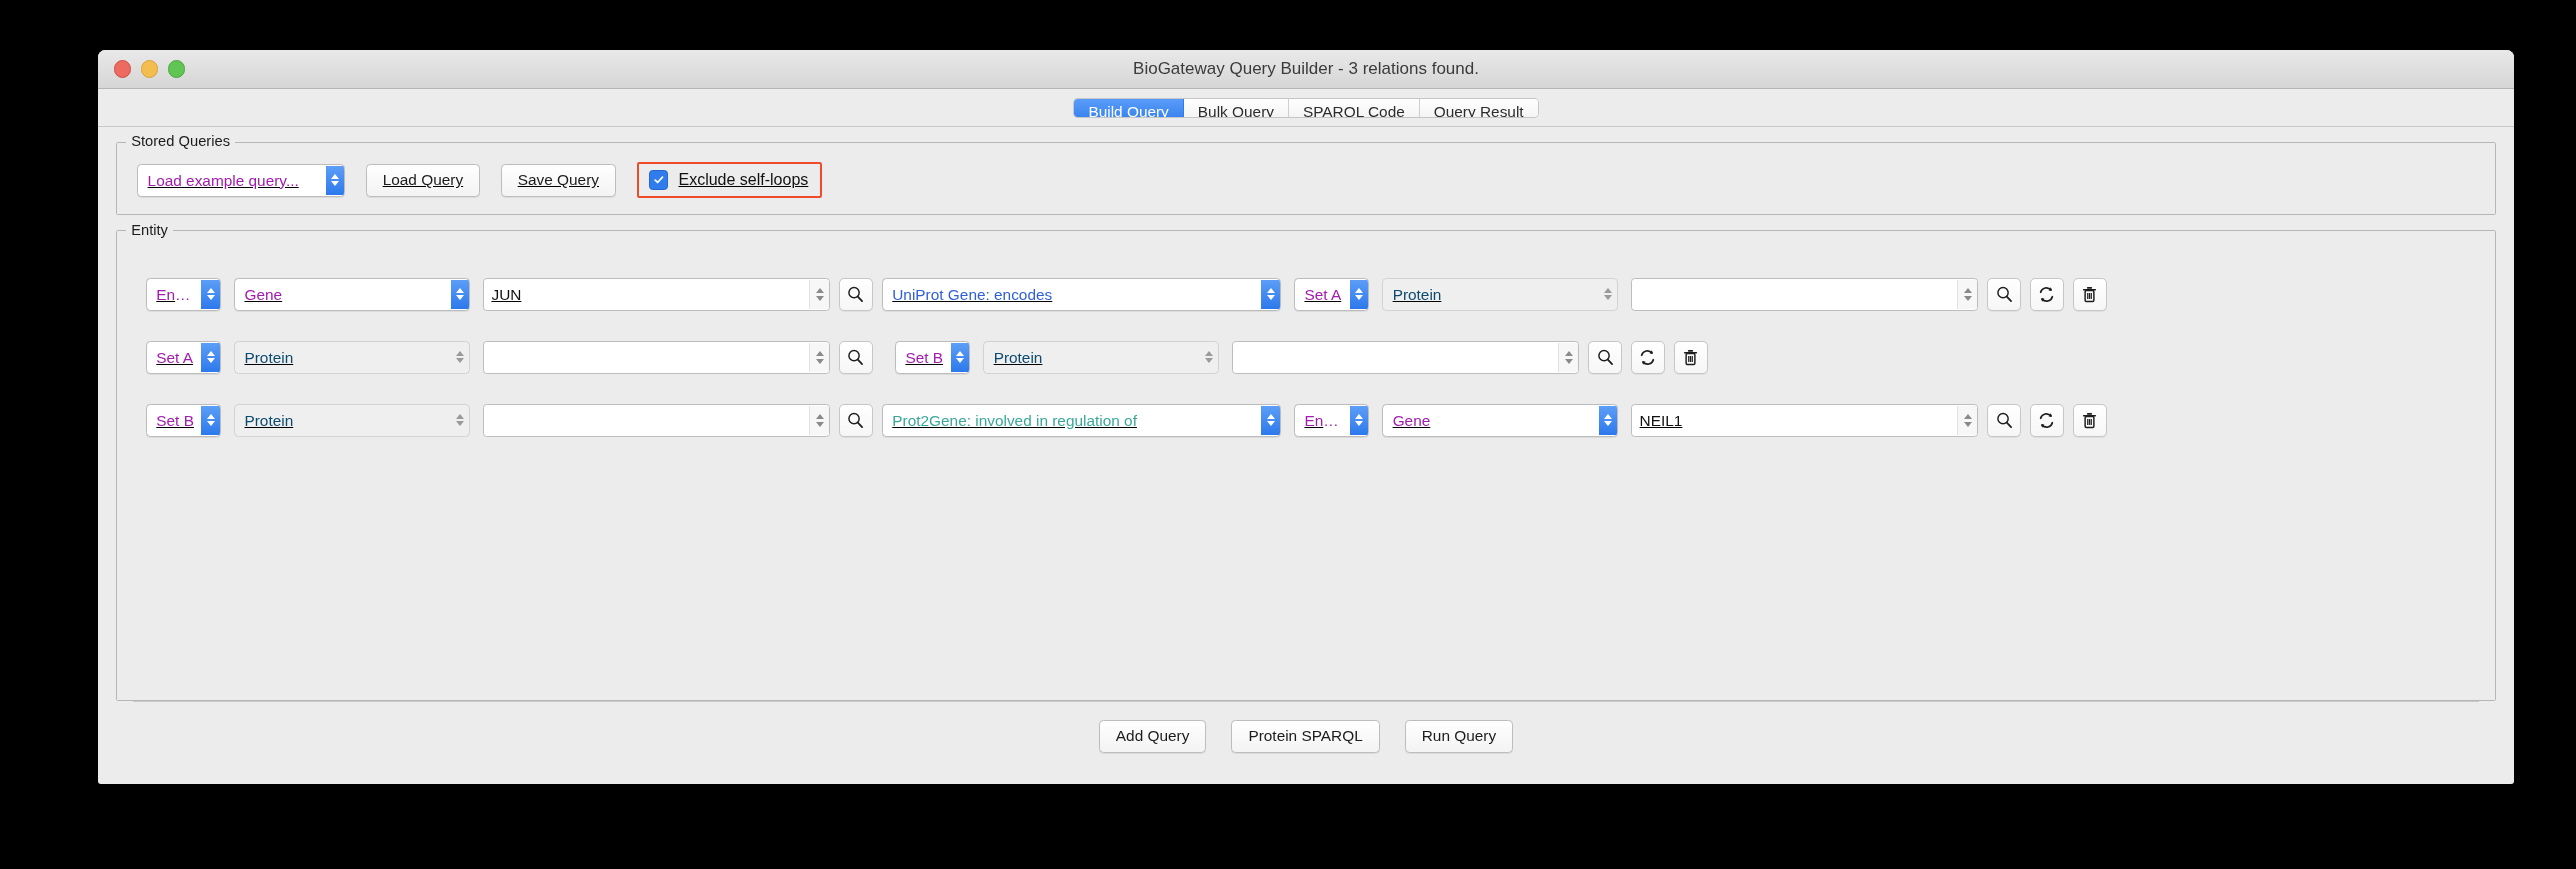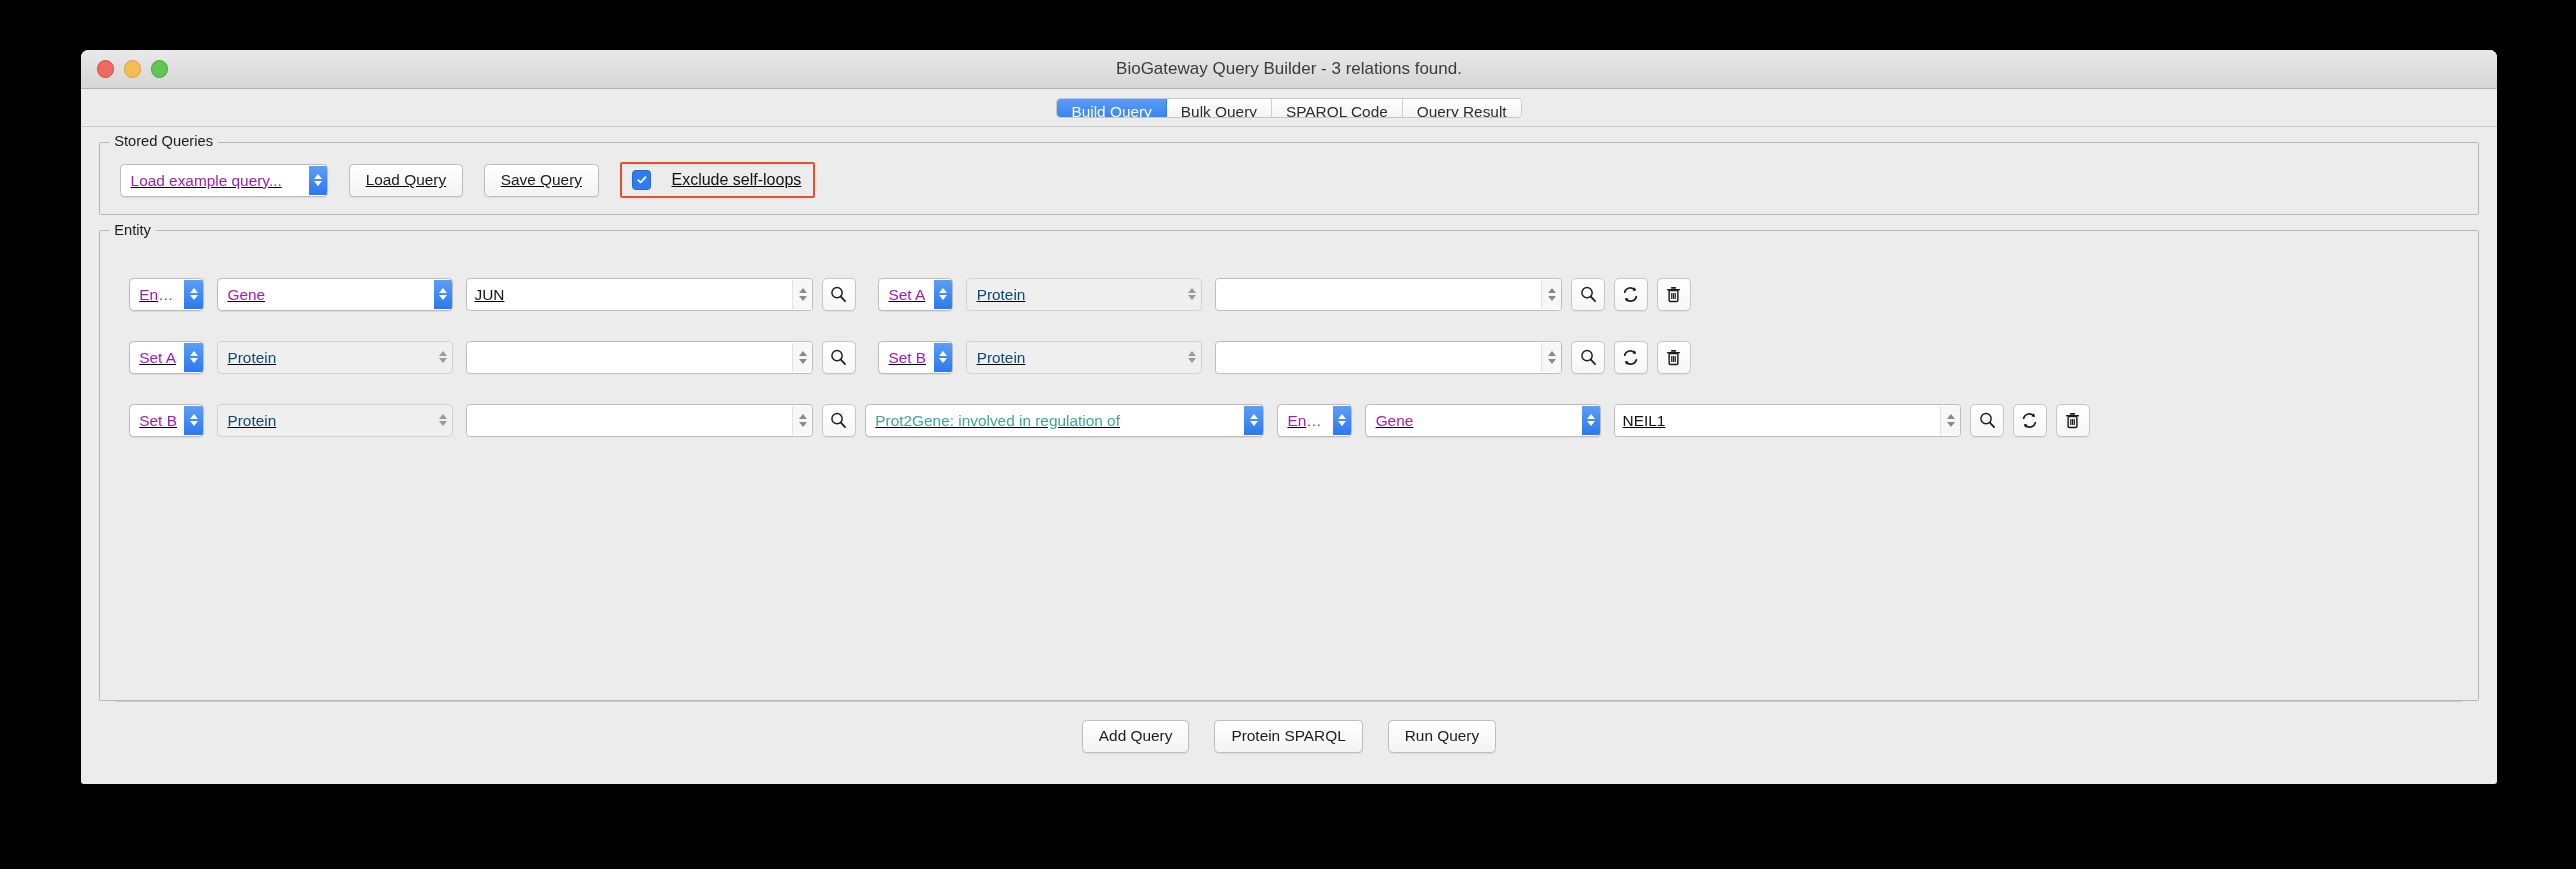--- a/index.html
+++ b/index.html
@@ -1,21 +1,21 @@
 <!DOCTYPE html>
 <html style="font-size:11.7px"><head>
 <meta charset="utf-8">
 <style>
   html,body{margin:0;padding:0;}
   body{
     width:2576px;height:869px;background:#000;overflow:hidden;
     font-family:"Liberation Sans", sans-serif;
   }
   .window{
-    position:absolute;left:81px;top:50px;width:2416px;height:734px;
+    position:absolute;left:98px;top:50px;width:2416px;height:734px;
     background:#ececec;border-radius:7.3px 7.3px 2.9px 2.9px;
     box-shadow:0 1.5px 10.3px rgba(0,0,0,.55);
     overflow:hidden;display:flex;flex-direction:column;
   }
   
   .titlebar{
     height:38px;flex:0 0 38px;position:relative;
     background:linear-gradient(#e9e9e9,#d6d6d6);
     border-bottom:0.7px solid #b4b4b4;
   }
@@ -115,21 +115,21 @@
   .combo.disabled .stepper i.dn{border-top-color:#9a9a9a;}
   
   .iconbtn{
     width:32px;height:31px;display:inline-flex;align-items:center;justify-content:center;
     border:0.7px solid #c6c6c6;border-radius:5.1px;background:linear-gradient(#ffffff,#f6f6f6);
     box-shadow:0 0.7px 0.7px rgba(0,0,0,.06);
   }
   .iconbtn svg{display:block;}
   
   .cbwrap{
-    display:inline-flex;align-items:center;gap:20px;
+    display:inline-flex;align-items:center;gap:10px;
     border:2.2px solid #ef4b2b;border-radius:2.2px;padding:6.6px 11.7px 6.6px 10.3px;
   }
   .cbox{
     width:17.6px;height:17.6px;border-radius:3.7px;background:#2f7ced;border:0.7px solid #2468cf;
     display:flex;align-items:center;justify-content:center;flex:0 0 17.6px;
   }
   .cbox svg{display:block;}
   .cblabel{font-size:16px;color:#111;white-space:nowrap;}
   
   .qrows{padding:14.7px 0 0 16px;}
@@ -229,20 +229,27 @@
               </span>
           </div>
           <div class="sp-sm"></div>
           <div class="iconbtn">
             <svg width="19" height="19" viewBox="0 0 26 26">
                 <circle cx="11" cy="10.5" r="7" stroke="#1d1d1d" stroke-width="2" fill="none"></circle>
                 <line x1="16.2" y1="16" x2="22" y2="22" stroke="#1d1d1d" stroke-width="2.4" stroke-linecap="round"></line>
               </svg>
           </div>
           <div class="sp-sm"></div>
+          <div class="combo rel c-blue" style="width:397px">
+            <span class="cval">UniProt Gene: encodes</span>
+            <span class="stepper">
+                <i class="up"></i>
+                <i class="dn"></i>
+              </span>
+          </div>
           <div class="sp"></div>
           <div class="combo" style="width:73px">
             <span class="cval">Set A</span>
             <span class="stepper">
                 <i class="up"></i>
                 <i class="dn"></i>
               </span>
           </div>
           <div class="sp"></div>
           <div class="combo disabled" style="width:234px">

